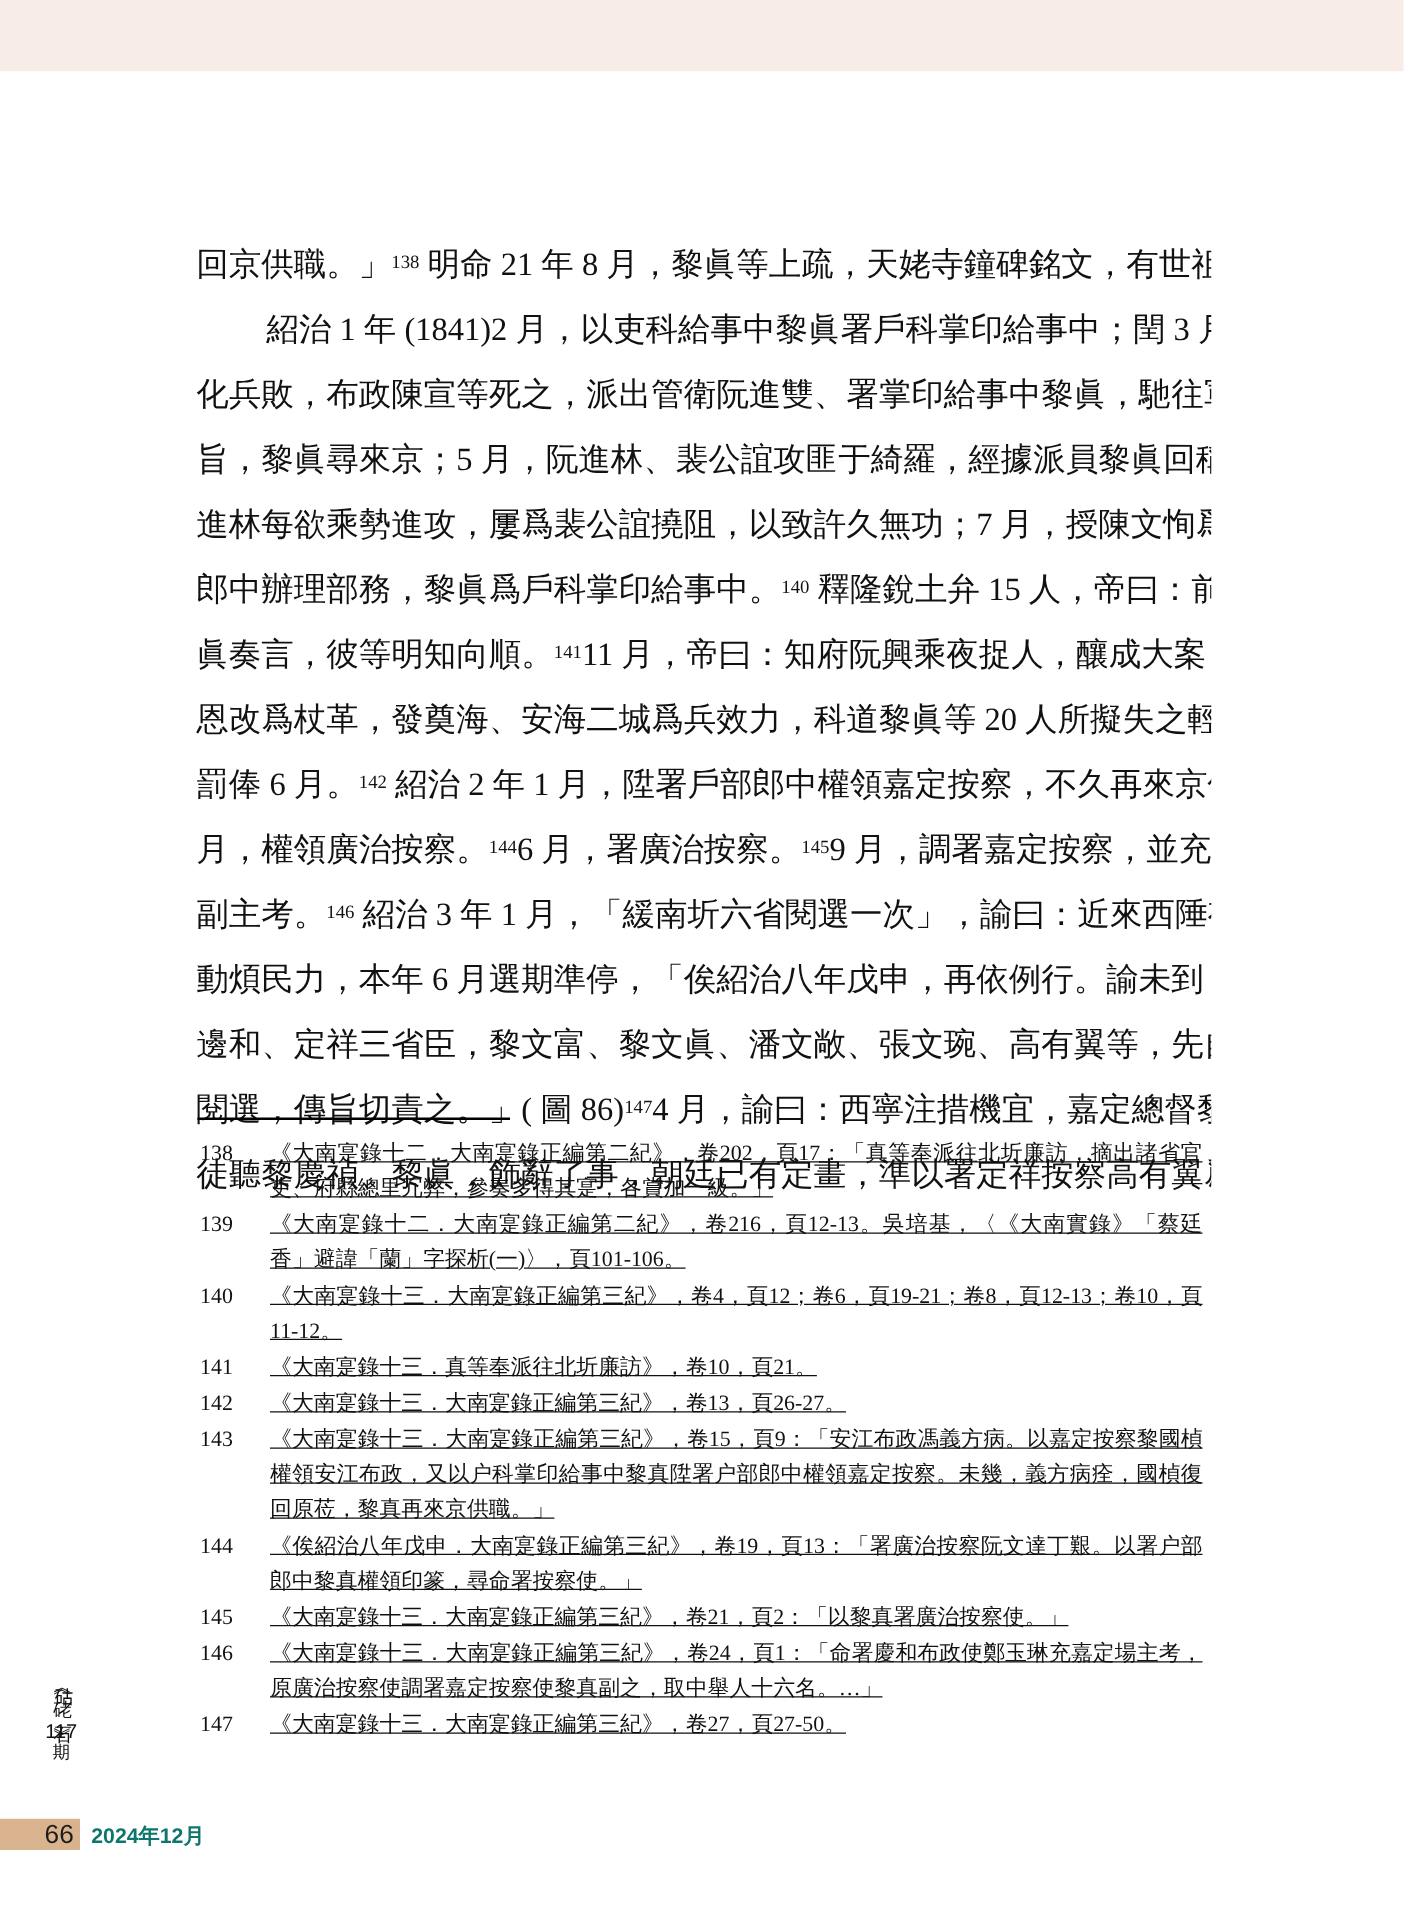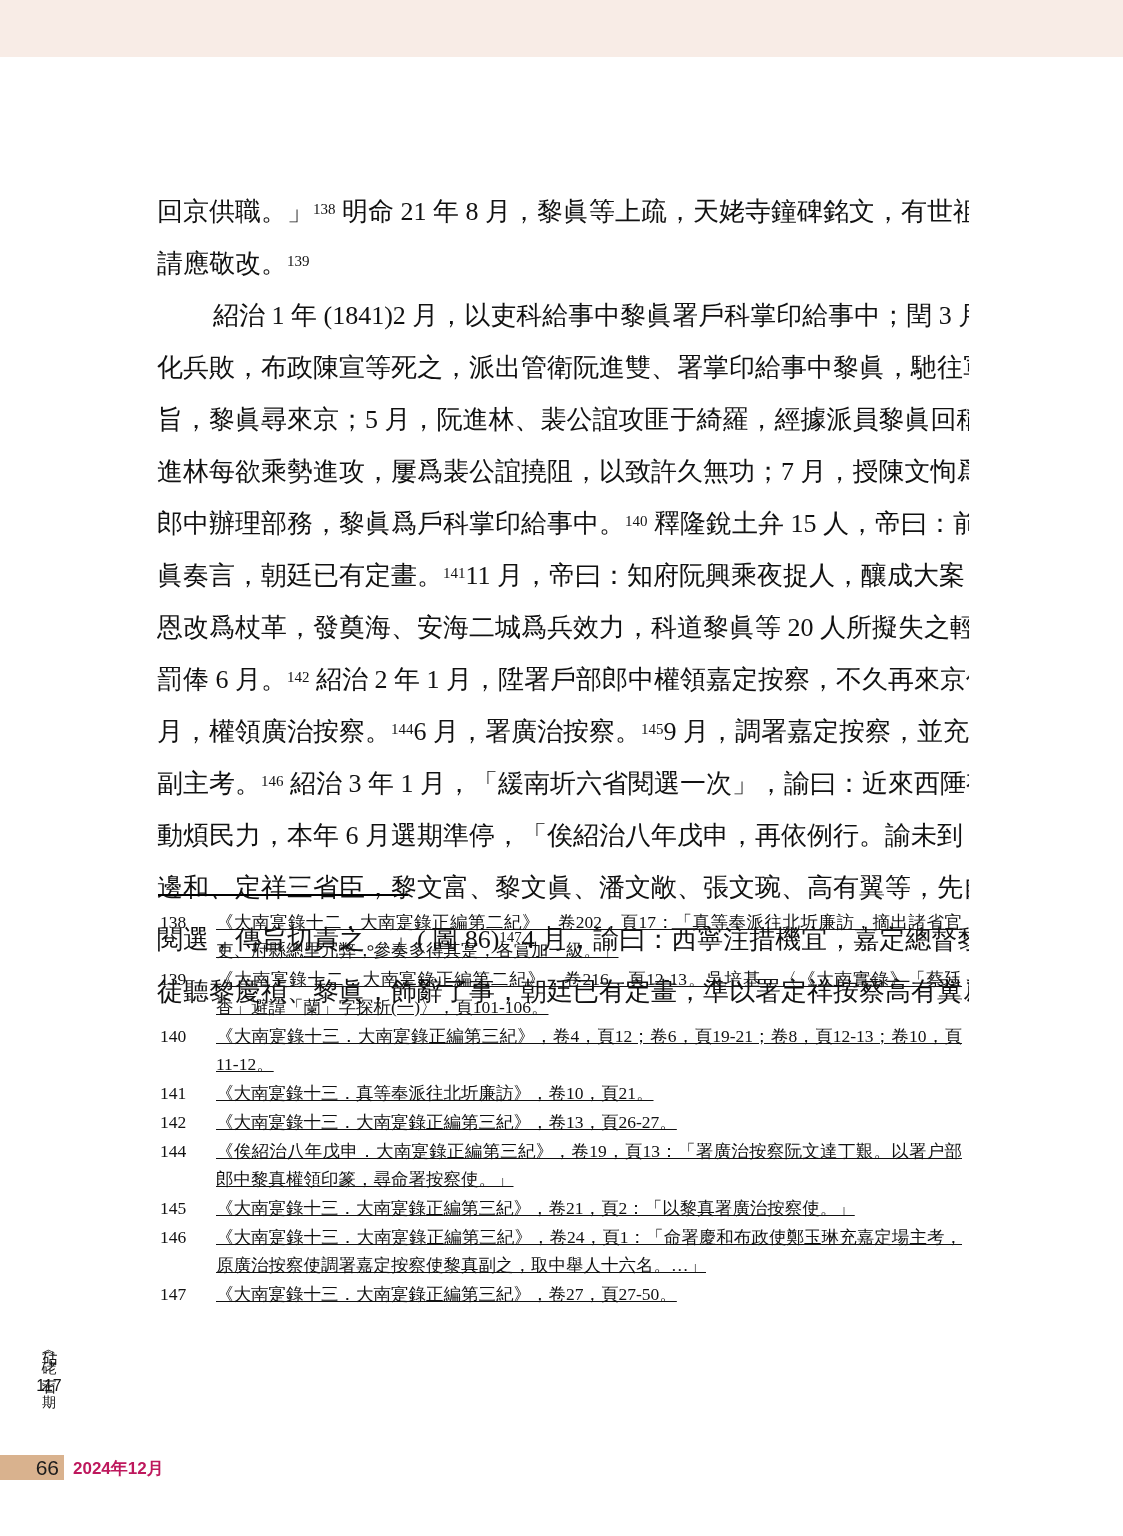--- a/index.html
+++ b/index.html
@@ -22,38 +22,37 @@
                  display:flex;flex-direction:column;align-items:center;}
   .journal-vert{writing-mode:vertical-rl;text-orientation:upright;
                 font-size:15px;letter-spacing:3px;line-height:16px;}
   .issue-num{font-size:16px;font-family:"Liberation Sans",sans-serif;margin-top:2px;text-align:right;}
   .issue-unit{font-size:14px;line-height:15px;}
   .page-badge{position:absolute;left:0;top:1455px;width:64px;height:25px;
               display:flex;align-items:center;justify-content:flex-end;padding-right:5px;
               box-sizing:border-box;padding-left:36px;}
   .page-number{font-size:21px;font-family:"Liberation Sans",sans-serif;color:#1c1c1c;}
   .issue-date{position:absolute;left:73px;top:1457px;font-size:17px;font-weight:bold;
-              font-family:"Liberation Sans",sans-serif;color:#be185d;}
+              font-family:"Liberation Sans",sans-serif;color:#0f766e;}
 </style>
 </head>
 <body>
 
 <div class="page">
 
   <div class="top-band" style="background: rgb(248, 236, 230);"></div>
 
   <div class="body-text">
       <div class="body-line"><span>回京供職。」</span><sup>138</sup><span> 明命 21 年 8 月，黎眞等上疏，天姥寺鐘碑銘文，有世祖廟諱，</span></div>
-      <div class="body-line left"><span>請應敬改。</span><sup>139</sup></div>
       <div class="body-line indent"><span>紹治 1 年 (1841)2 月，以吏科給事中黎眞署戶科掌印給事中；閏 3 月，樂</span></div>
       <div class="body-line"><span>化兵敗，布政陳宣等死之，派出管衛阮進雙、署掌印給事中黎眞，馳往軍次宣</span></div>
       <div class="body-line"><span>旨，黎眞尋來京；5 月，阮進林、裴公誼攻匪于綺羅，經據派員黎眞回稱，阮</span></div>
       <div class="body-line"><span>進林每欲乘勢進攻，屢爲裴公誼撓阻，以致許久無功；7 月，授陳文恂爲吏部</span></div>
       <div class="body-line"><span>郎中辦理部務，黎眞爲戶科掌印給事中。</span><sup>140</sup><span> 釋隆銳土弁 15 人，帝曰：前者黎</span></div>
-      <div class="body-line"><span>眞奏言，朝廷已有定畫。</span><sup>141</sup><span>11 月，帝曰：知府阮興乘夜捉人，釀成大案，加</span></div>
+      <div class="body-line"><span>眞奏言，彼等明知向順。</span><sup>141</sup><span>11 月，帝曰：知府阮興乘夜捉人，釀成大案，加</span></div>
       <div class="body-line"><span>恩改爲杖革，發奠海、安海二城爲兵效力，科道黎眞等 20 人所擬失之輕，各</span></div>
       <div class="body-line"><span>罰俸 6 月。</span><sup>142</sup><span> 紹治 2 年 1 月，陞署戶部郎中權領嘉定按察，不久再來京供職。</span></div>
       <div class="body-line"><span>月，權領廣治按察。</span><sup>144</sup><span>6 月，署廣治按察。</span><sup>145</sup><span>9 月，調署嘉定按察，並充嘉定場</span></div>
       <div class="body-line"><span>副主考。</span><sup>146</sup><span> 紹治 3 年 1 月，「緩南圻六省閱選一次」，諭曰：近來西陲有事，</span></div>
       <div class="body-line"><span>動煩民力，本年 6 月選期準停，「俟紹治八年戊申，再依例行。諭未到，嘉定、</span></div>
       <div class="body-line"><span>邊和、定祥三省臣，黎文富、黎文眞、潘文敞、張文琬、高有翼等，先自開場</span></div>
       <div class="body-line"><span>閱選，傳旨切責之。」( 圖 86)</span><sup>147</sup><span>4 月，諭曰：西寧注措機宜，嘉定總督黎文富</span></div>
       <div class="body-line"><span>徒聽黎慶禎、黎眞，飾辭了事，朝廷已有定畫，準以署定祥按察高有翼爲嘉定</span></div>
     </div>
 
@@ -74,20 +73,24 @@
       </div>
       <div class="fn-item">
         <div class="fn-num">141</div>
         <div class="fn-text">《大南寔錄十三．真等奉派往北圻廉訪》，卷10，頁21。</div>
       </div>
       <div class="fn-item">
         <div class="fn-num">142</div>
         <div class="fn-text">《大南寔錄十三．大南寔錄正編第三紀》，卷13，頁26-27。</div>
       </div>
       <div class="fn-item">
+        <div class="fn-num">143</div>
+        <div class="fn-text">《大南寔錄十三．大南寔錄正編第三紀》，卷15，頁9：「安江布政馮義方病。以嘉定按察黎國楨權領安江布政，又以户科掌印給事中黎真陞署户部郎中權領嘉定按察。未幾，義方病痊，國楨復回原莅，黎真再來京供職。」</div>
+      </div>
+      <div class="fn-item">
         <div class="fn-num">144</div>
         <div class="fn-text">《俟紹治八年戊申．大南寔錄正編第三紀》，卷19，頁13：「署廣治按察阮文達丁艱。以署户部郎中黎真權領印篆，尋命署按察使。」</div>
       </div>
       <div class="fn-item">
         <div class="fn-num">145</div>
         <div class="fn-text">《大南寔錄十三．大南寔錄正編第三紀》，卷21，頁2：「以黎真署廣治按察使。」</div>
       </div>
       <div class="fn-item">
         <div class="fn-num">146</div>
         <div class="fn-text">《大南寔錄十三．大南寔錄正編第三紀》，卷24，頁1：「命署慶和布政使鄭玉琳充嘉定場主考，原廣治按察使調署嘉定按察使黎真副之，取中舉人十六名。…」</div>

